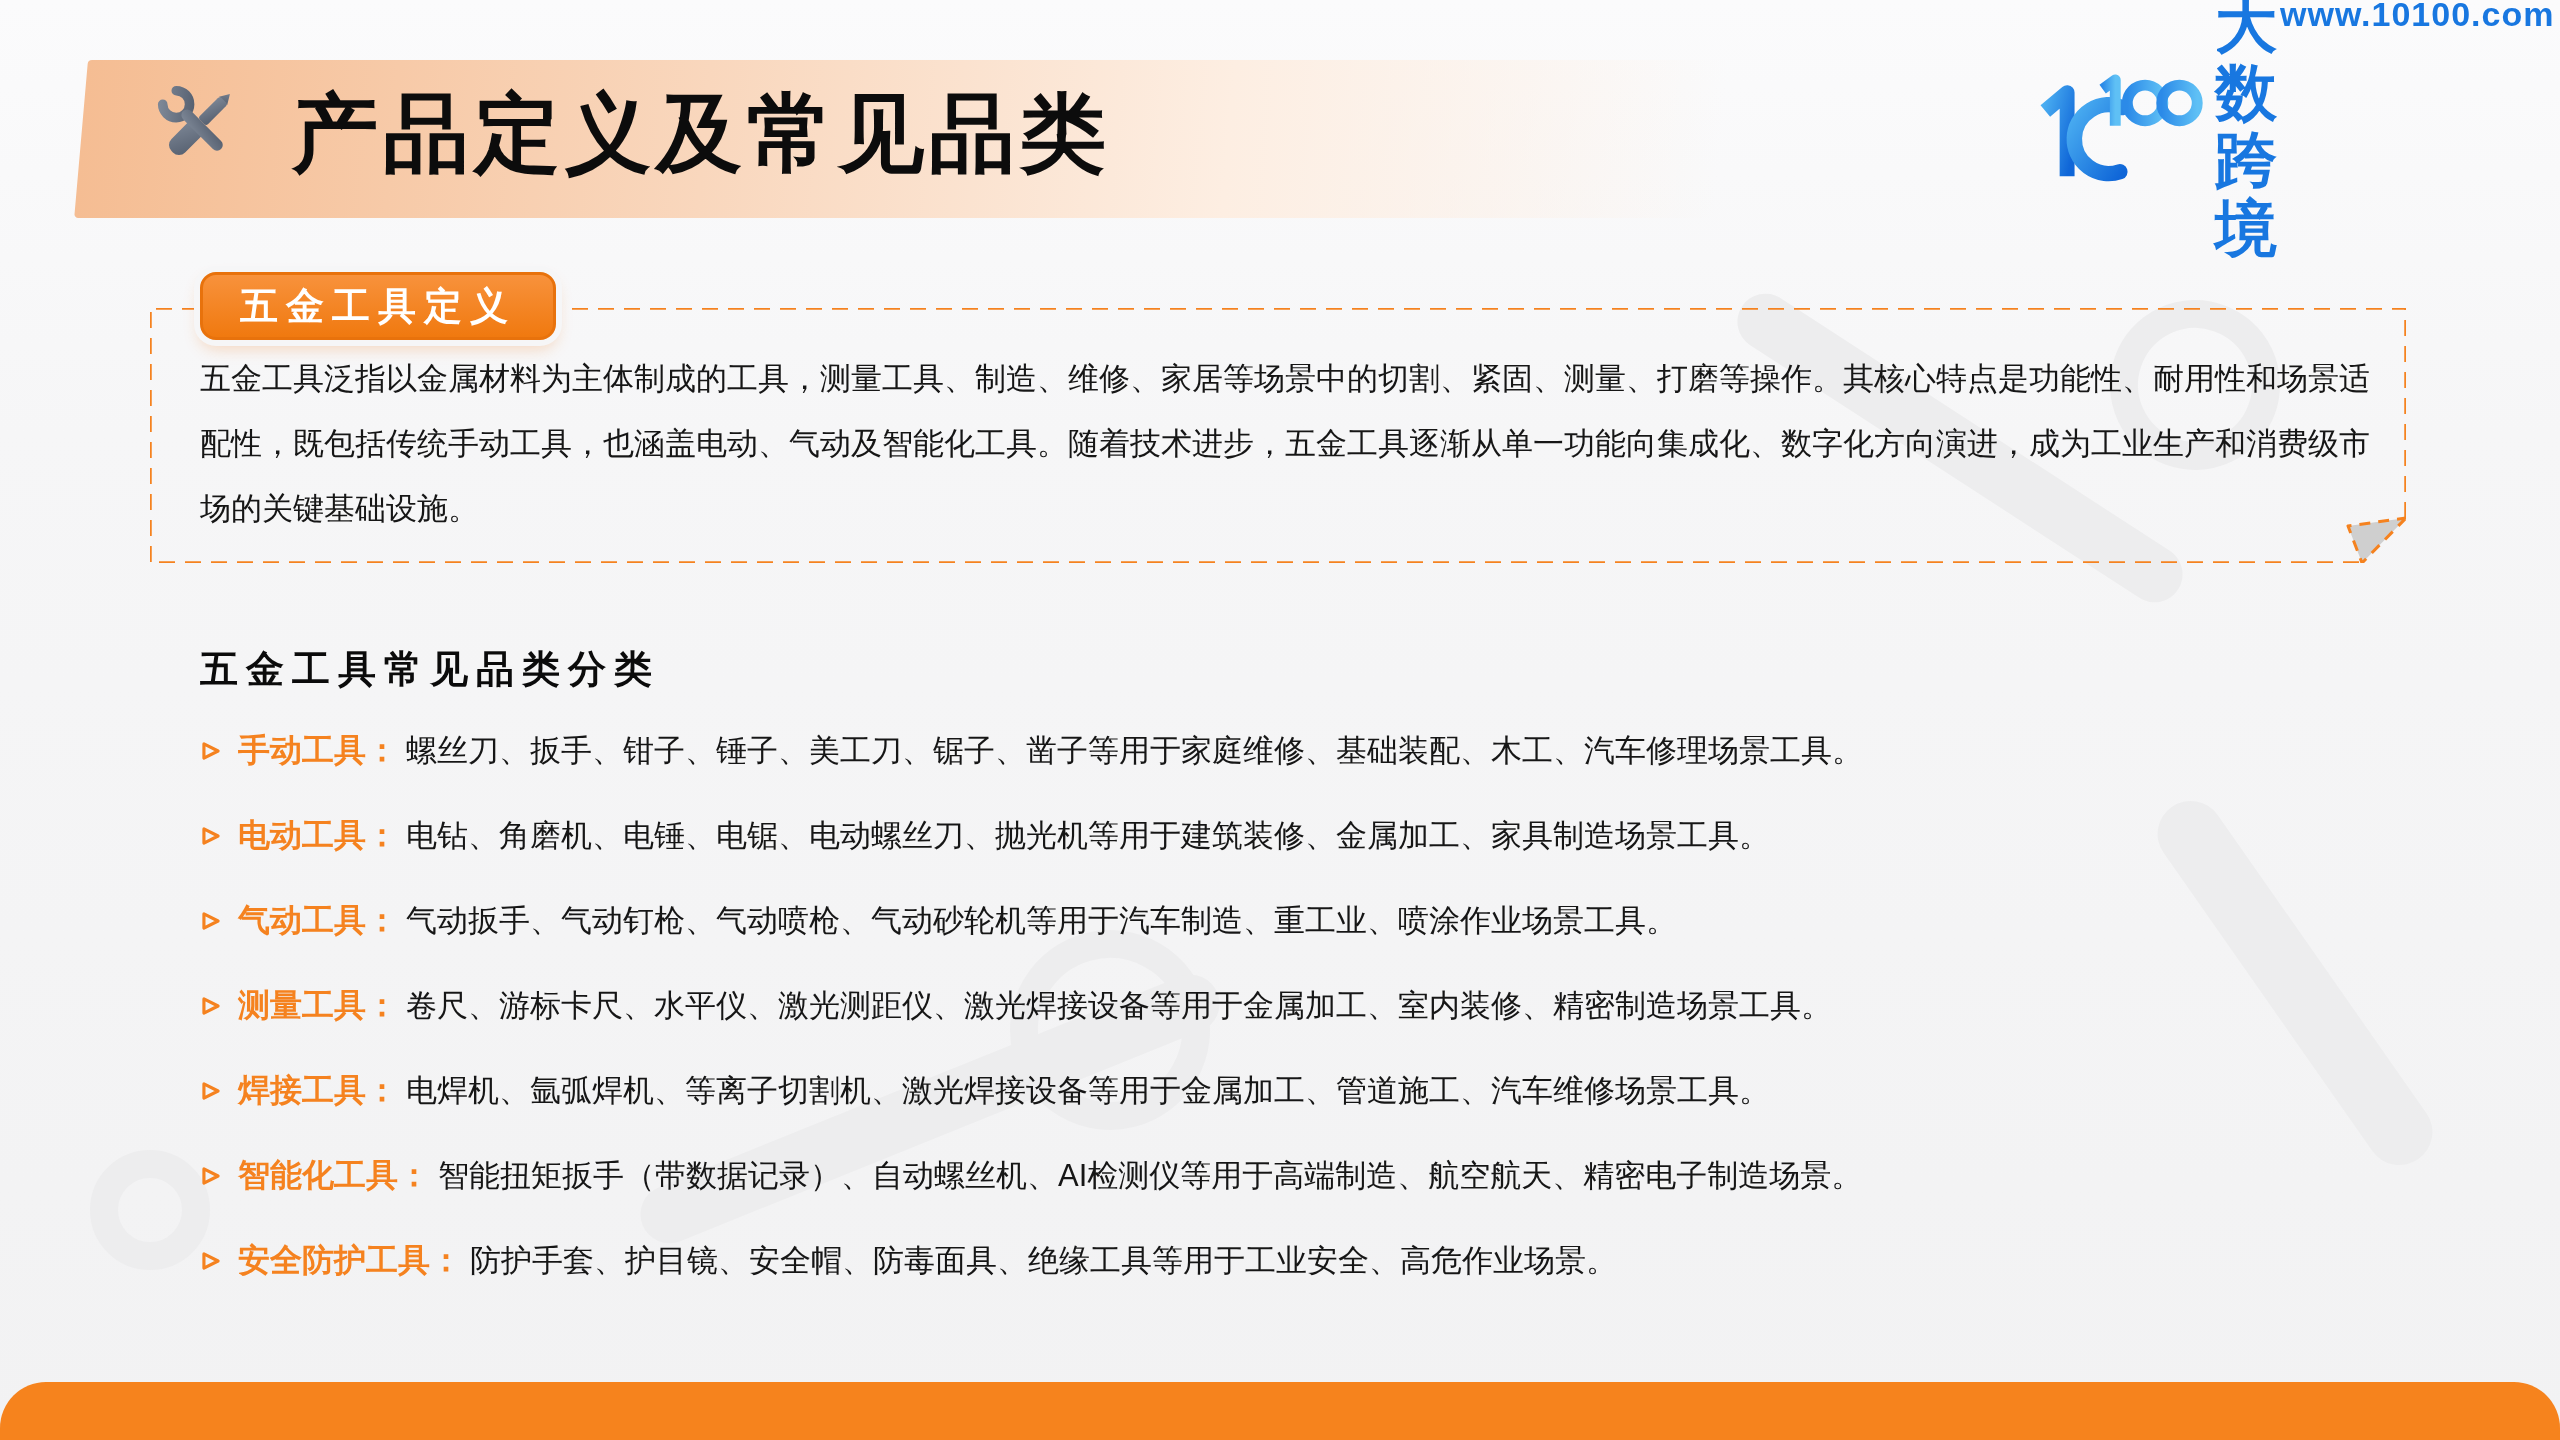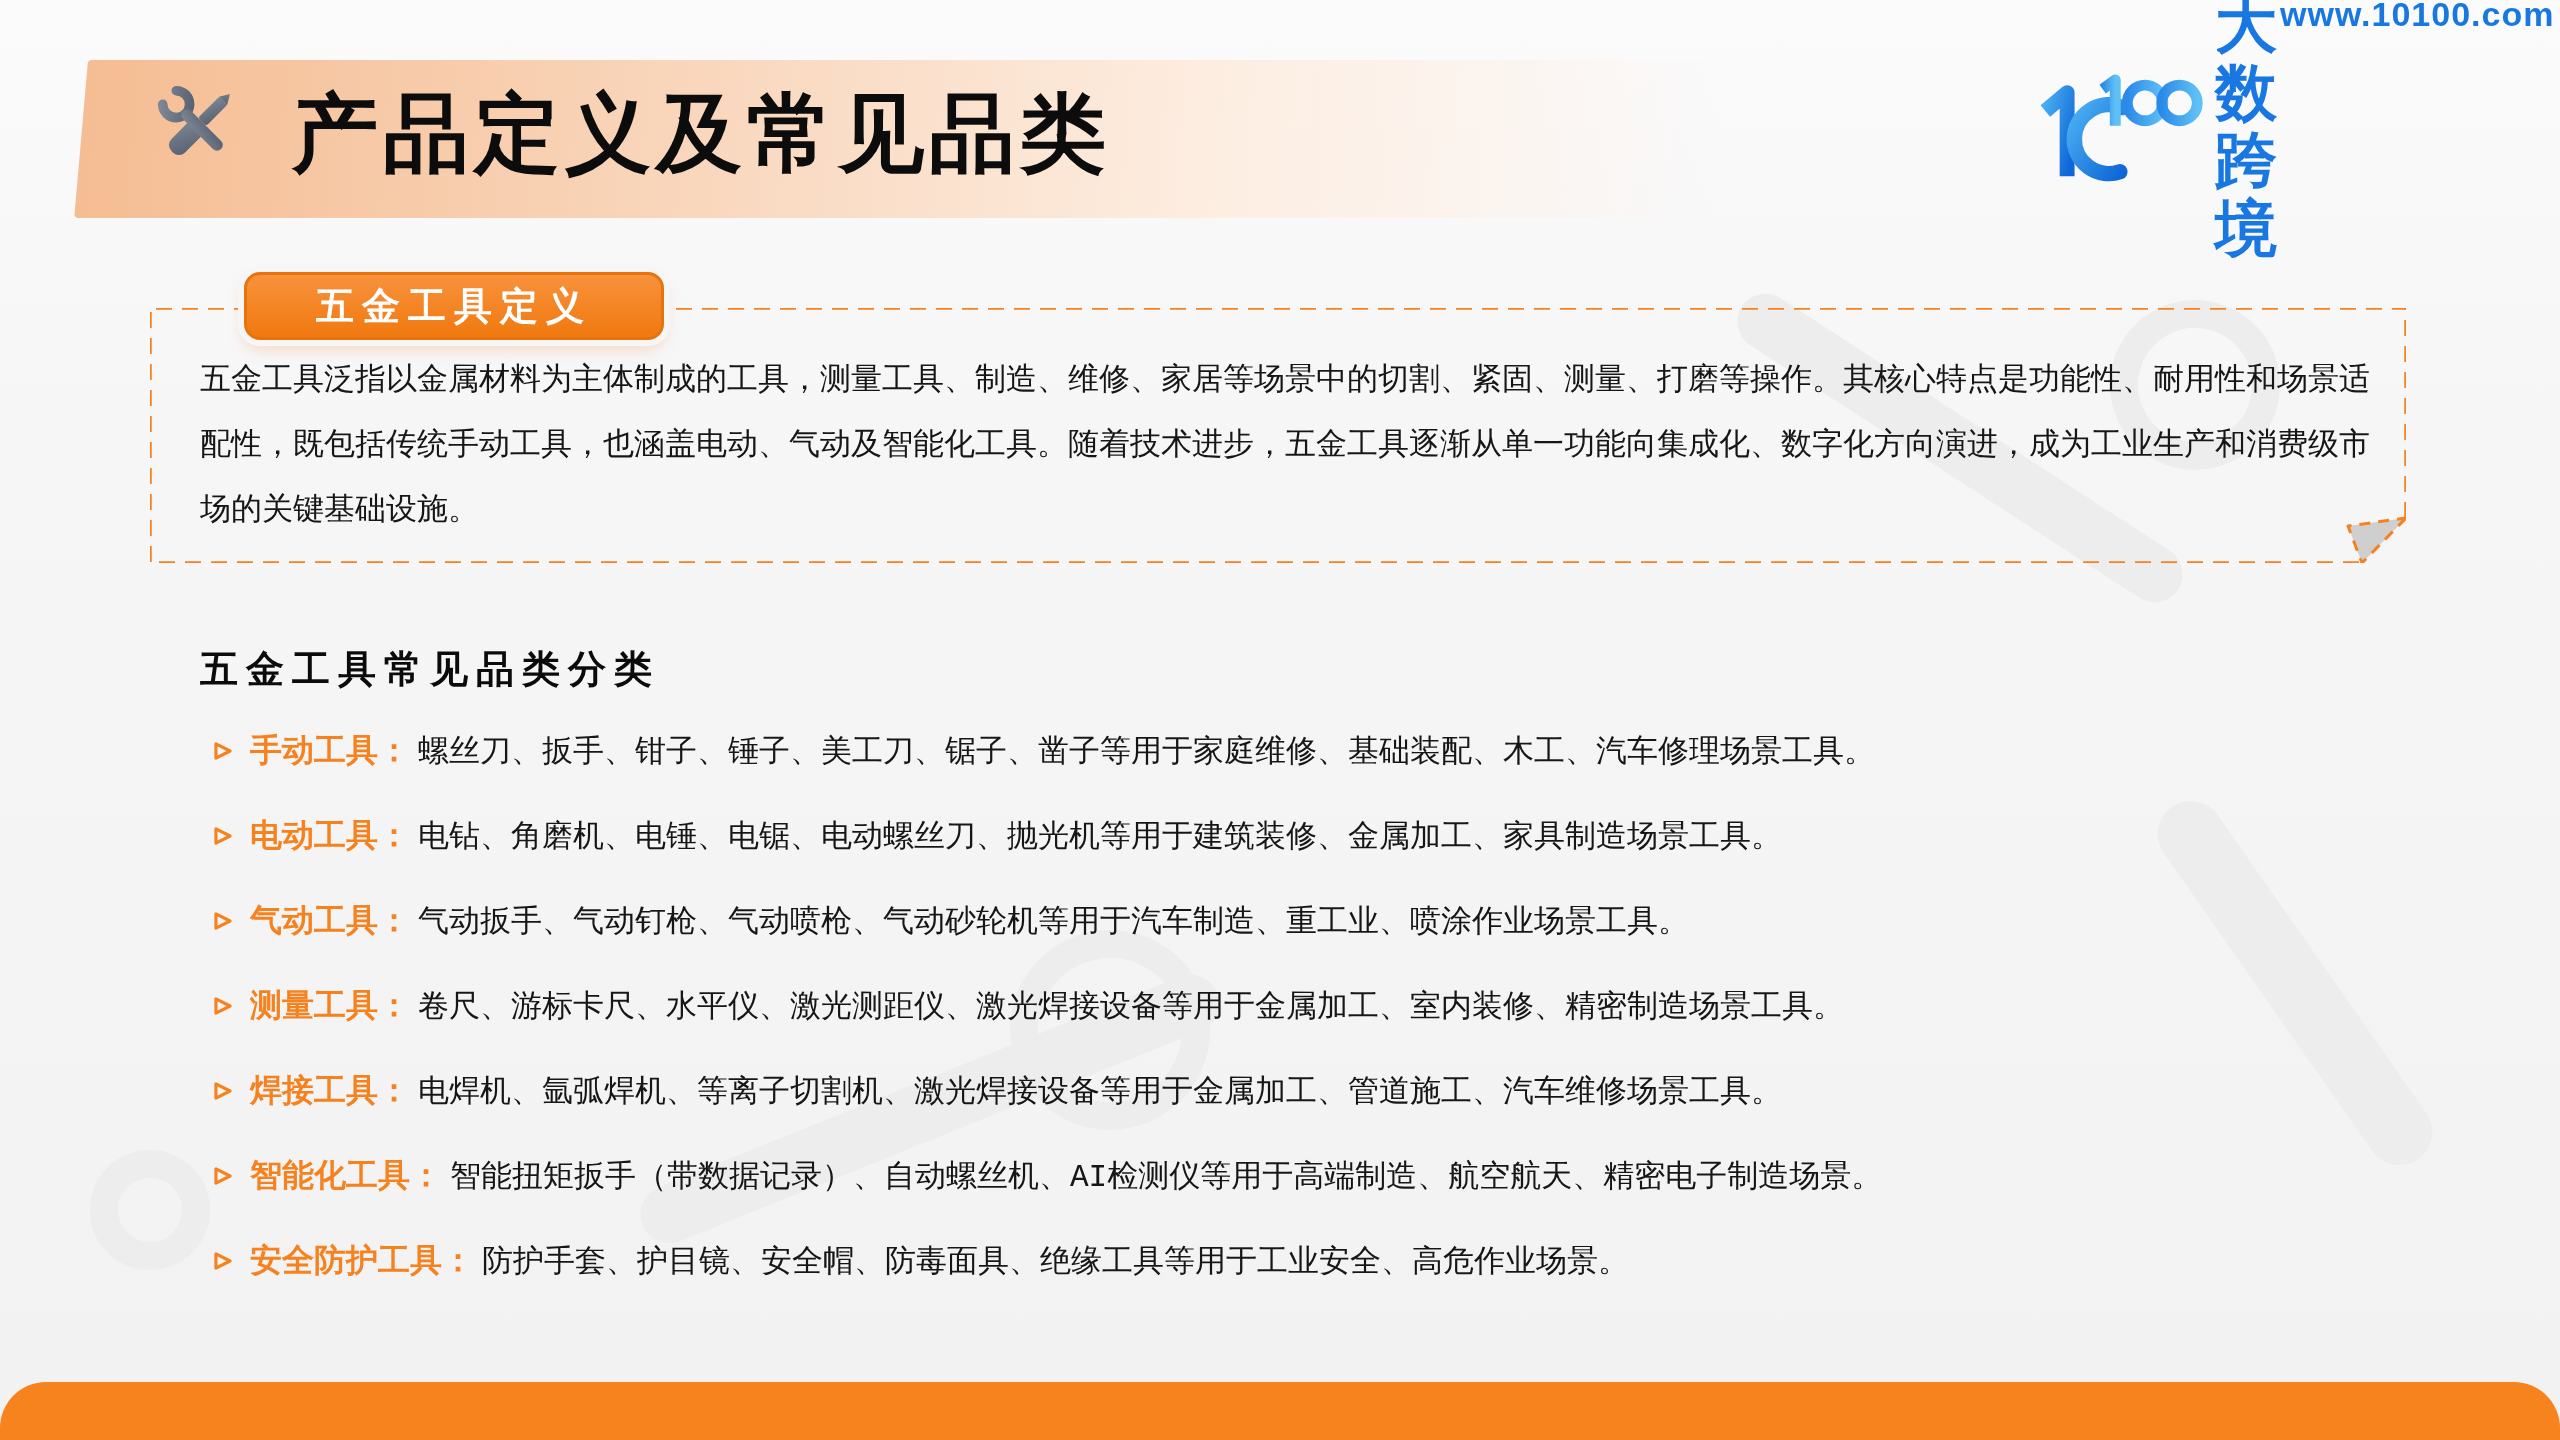--- a/index.html
+++ b/index.html
@@ -27,37 +27,37 @@
   }
   
   .brand{position:absolute;left:2035px;top:52px;width:470px;height:150px;display:flex;align-items:center;}
   .logo-mark{width:172px;height:150px;flex:0 0 auto;}
   .brand-text{display:flex;justify-content:center;margin-left:8px;}
   .brand-name{font-size:62px;font-weight:900;color:#1877E0;letter-spacing:3px;line-height:1.1;}
   .brand-url{font-size:34px;font-weight:700;color:#1877E0;letter-spacing:1px;margin-top:4px;}
   
   .def-border{position:absolute;left:150px;top:308px;width:2256px;height:255px;}
   .def-badge{
-    position:absolute;left:200px;top:272px;width:420px;height:68px;
+    position:absolute;left:200px;top:272px;width:356px;height:68px;
     background:linear-gradient(180deg,#f8923c 0%,#f0790f 100%);
     border:3px solid #e8720c;border-radius:16px;
     box-shadow:0 0 0 6px #f6f6f7,0 8px 16px rgba(240,120,20,.28);
     display:flex;align-items:center;justify-content:center;
-    color:#ffffff;font-size:38px;font-weight:800;letter-spacing:8px;margin-left:44px;
+    color:#ffffff;font-size:38px;font-weight:800;letter-spacing:8px;
   }
   .def-paragraph{
     position:absolute;left:200px;top:346px;width:2170px;
     font-size:31px;line-height:65px;color:#161616;text-align:justify;
   }
   
   .cat-heading{
     position:absolute;left:200px;top:644px;
     font-size:38px;font-weight:800;color:#0b0b0b;letter-spacing:8px;
   }
-  .cat-list{position:absolute;left:212px;top:708px;width:2230px;font-family:Liberation Mono, monospace;}
+  .cat-list{position:absolute;left:200px;top:708px;width:2230px;}
   .cat-row{display:flex;align-items:center;height:85px;white-space:nowrap;}
   .bullet{width:22px;height:22px;flex:0 0 auto;margin-right:16px;}
   .cat-label{font-size:32px;font-weight:800;color:#F5821F;margin-right:8px;}
   .cat-text{font-size:31px;color:#161616;}
   
   .footer-bar{
     position:absolute;left:0;bottom:0;width:2560px;height:58px;
     background:#F6831D;border-radius:46px 46px 0 0;
   }
 </style>

